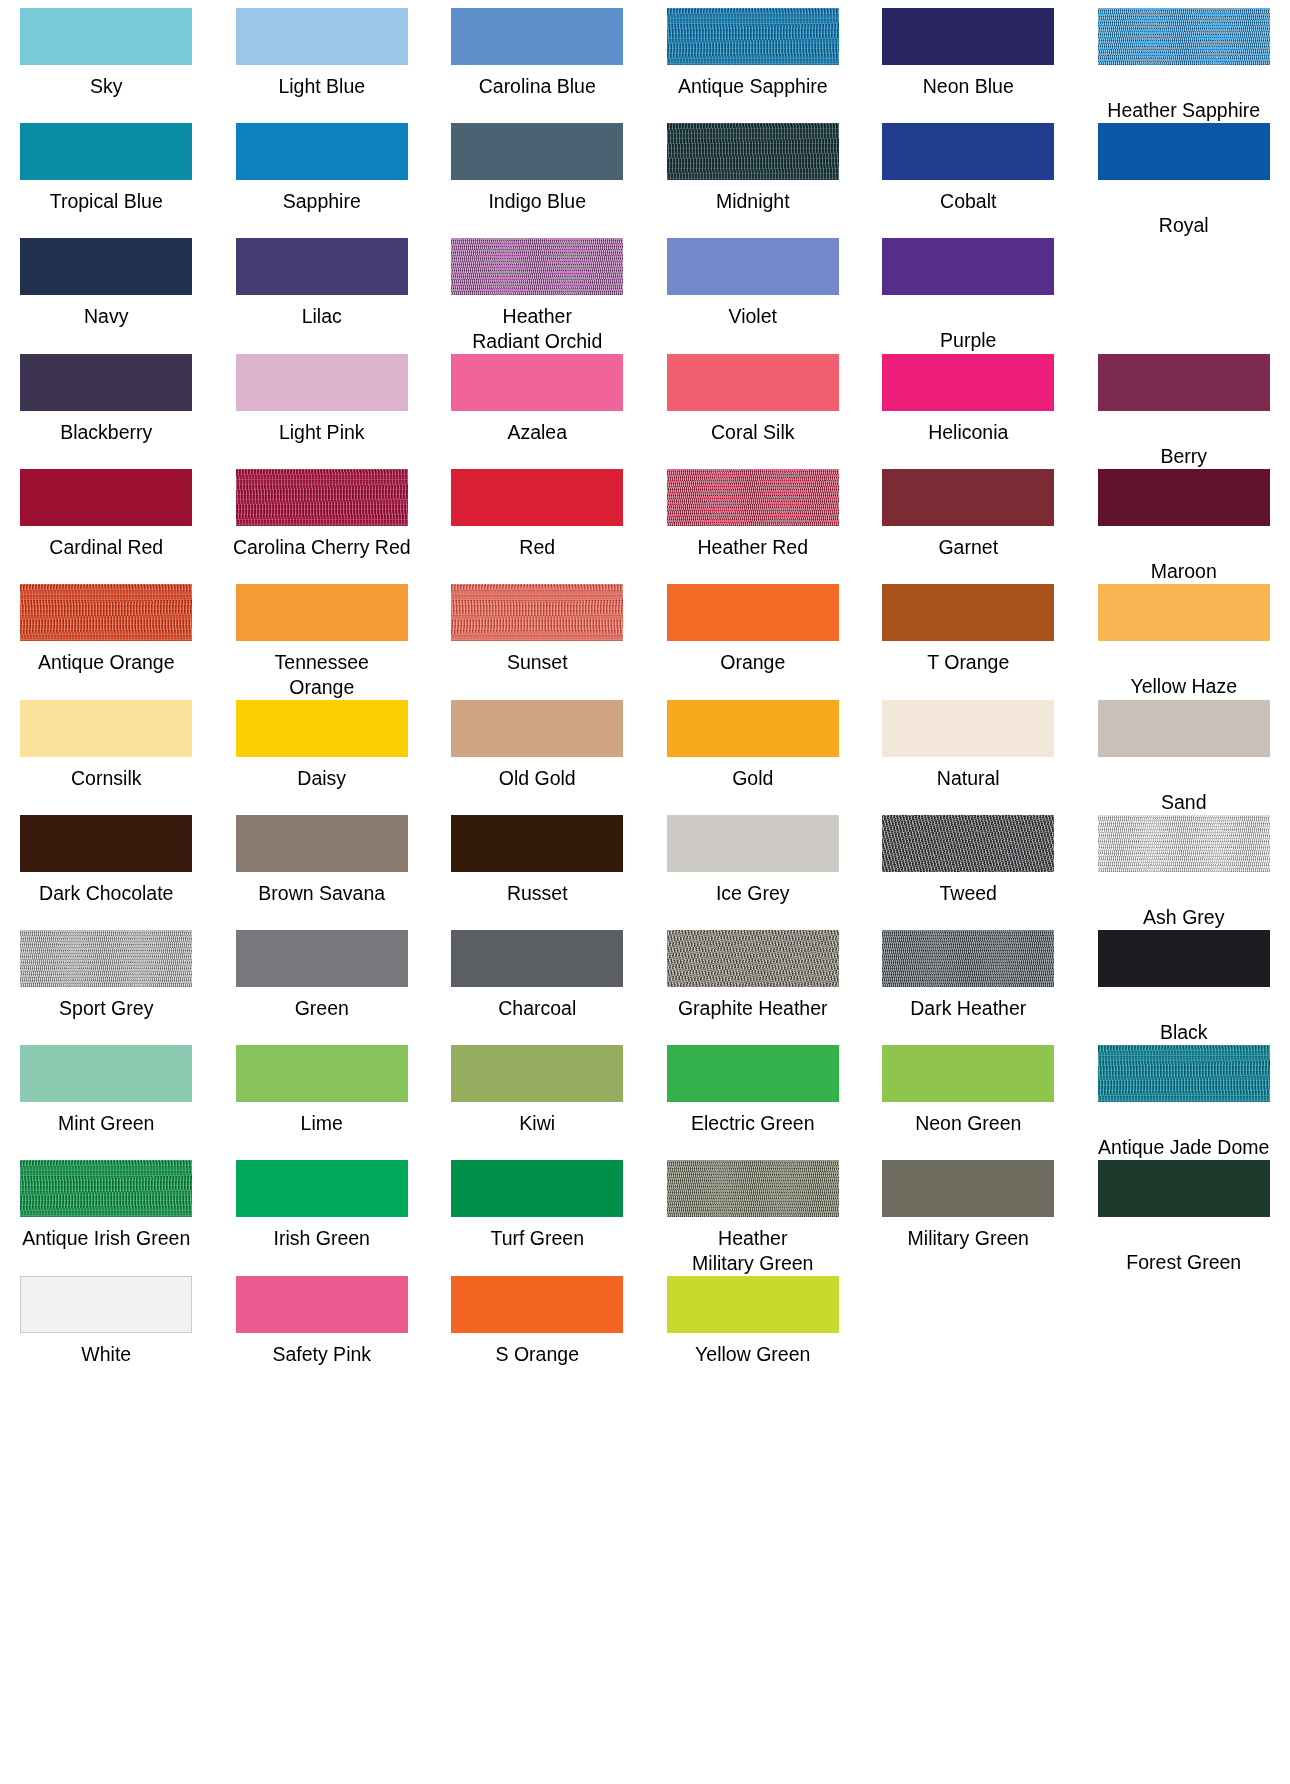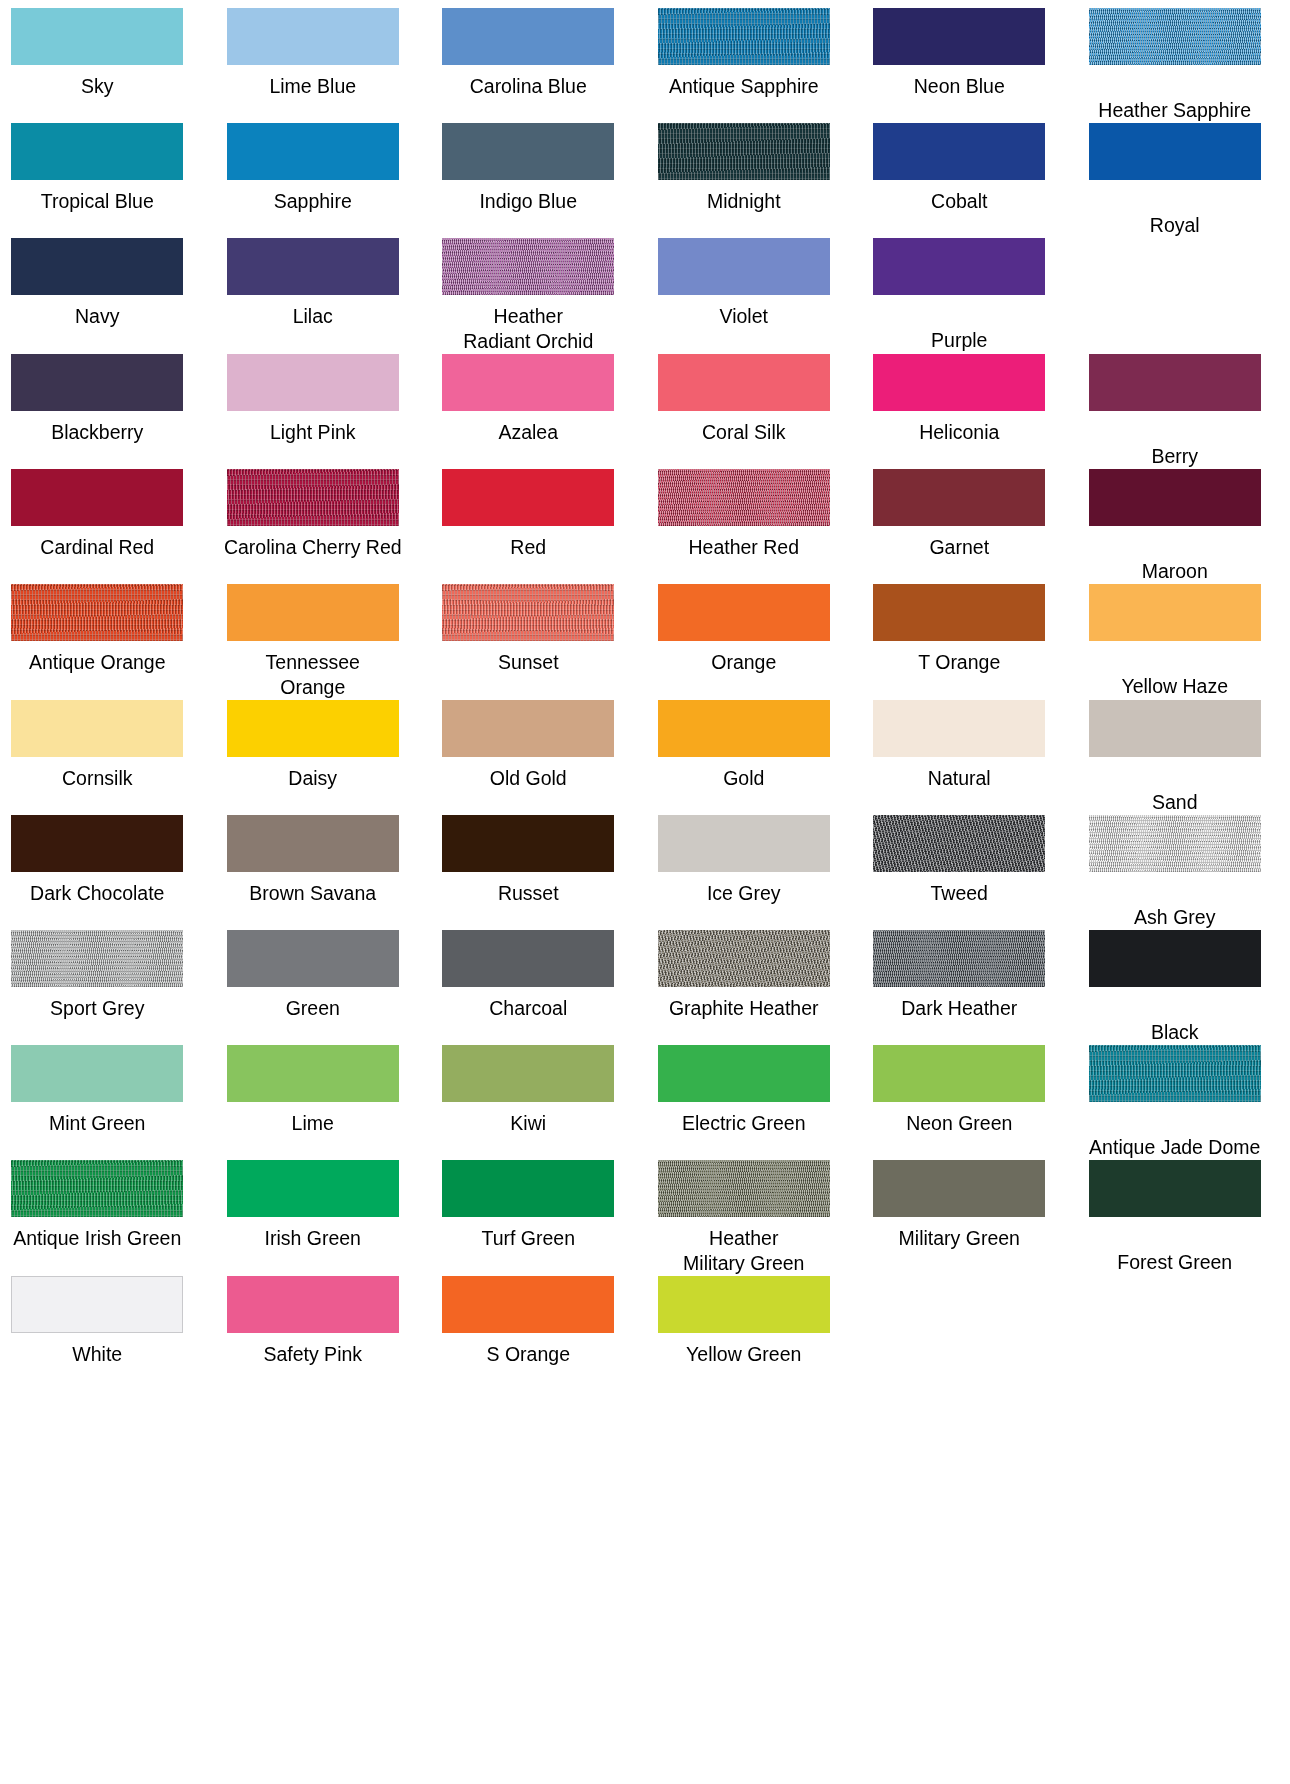--- a/index.html
+++ b/index.html
@@ -9,21 +9,21 @@
     background: #ffffff;
   }
   body {
     width: 1290px;
     height: 1784px;
     font-family: "Liberation Sans", sans-serif;
     overflow: hidden;
   }
   #chart {
     width: 1128px;
-    padding: 8px 0 0 3px;
+    padding: 8px 0 0 12px;
   }
   .swatch-row {
     display: flex;
     width: 1290px;
   }
   .swatch-cell {
     width: 188.5px;
     margin-right: 27px;
     display: flex;
     flex-direction: column;
@@ -80,21 +80,21 @@
 <body>
 
 <div id="chart">
     <div class="swatch-row">
       <div class="swatch-cell">
         <div class="chip" style="background: rgb(121, 202, 216);"></div>
         <div class="swatch-label">Sky</div>
       </div>
       <div class="swatch-cell">
         <div class="chip" style="background: rgb(156, 198, 232);"></div>
-        <div class="swatch-label">Lime Blue</div>
+        <div class="swatch-label">Light Blue</div>
       </div>
       <div class="swatch-cell">
         <div class="chip" style="background: rgb(93, 143, 202);"></div>
         <div class="swatch-label">Carolina Blue</div>
       </div>
       <div class="swatch-cell">
         <div class="chip" style="background: rgb(15, 122, 176);">
           <div class="tex knit"></div>
         </div>
         <div class="swatch-label">Antique Sapphire</div>

